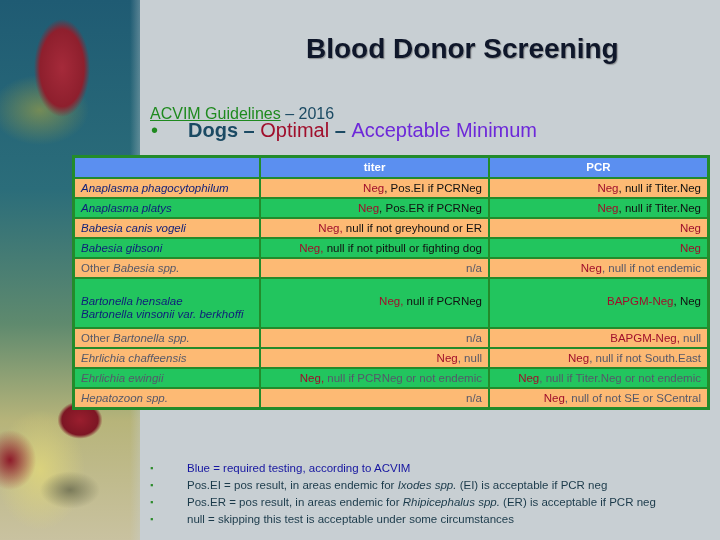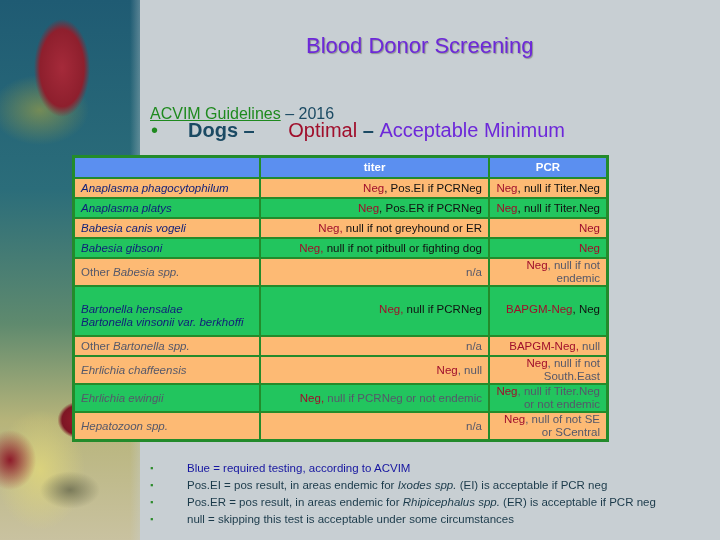--- a/index.html
+++ b/index.html
@@ -18,40 +18,40 @@
       radial-gradient(ellipse 40px 25px at 70px 490px, #7a7a5a 0%, rgba(0,0,0,0) 75%),
       radial-gradient(ellipse 60px 80px at 40px 470px, rgba(230,220,120,0.7) 0%, rgba(0,0,0,0) 75%),
       linear-gradient(180deg, #1f5b73 0%, #2b6d7a 35%, #5f8a6e 60%, #b7b47a 78%, #c9c2a0 100%);
   }
   .bg-fade {
     position: absolute; left: 130px; top: 0; width: 30px; height: 540px;
     background: linear-gradient(90deg, rgba(200,207,211,0) 0%, #c8cfd3 100%);
   }
   .title {
     position: absolute; left: 306px; top: 33px;
-    font-size: 22px; font-weight: normal; color: #6d28d9;
+    font-size: 28px; font-weight: bold; color: #0f172a;
     text-shadow: 1px 1px 1px rgba(90,90,90,0.55);
     white-space: nowrap;
   }
   .subtitle {
     position: absolute; left: 150px; top: 84px; font-size: 16px; white-space: nowrap; margin-top: 21px;
   }
   .subtitle .link { color: #1f8a1f; text-decoration: underline; }
   .subtitle .year { color: #1b4a63; }
   .bullet-line {
     position: absolute; left: 151px; top: 119px; font-size: 20px; white-space: nowrap;
   }
   .bullet-dot { color: #1f8a1f; display: inline-block; width: 37px; }
   .dogs { color: #1b4a63; font-weight: bold; }
-  .optimal { color: #a00f2c; margin-left: 28px; }
+  .optimal { color: #a00f2c; }
   .dash-b { color: #1b4a63; font-weight: bold; }
   .acc { color: #6d28d9; }
 
   table.screen {
-    position: absolute; left: 72px; top: 155px; width: 537px;
+    position: absolute; left: 72px; top: 155px; width: 638px;
     border-collapse: collapse; border: 3px solid #238b2b;
     font-size: 11.5px;
   }
   table.screen td, table.screen th {
     border: 2.5px solid #238b2b; padding: 0 6px; height: 18px; line-height: 13px;
   }
   table.screen th {
     background: #5b8ff0; color: #fff; font-weight: bold; height: 19px; text-align: center;
   }
   th.c1 { width: 172px; }

